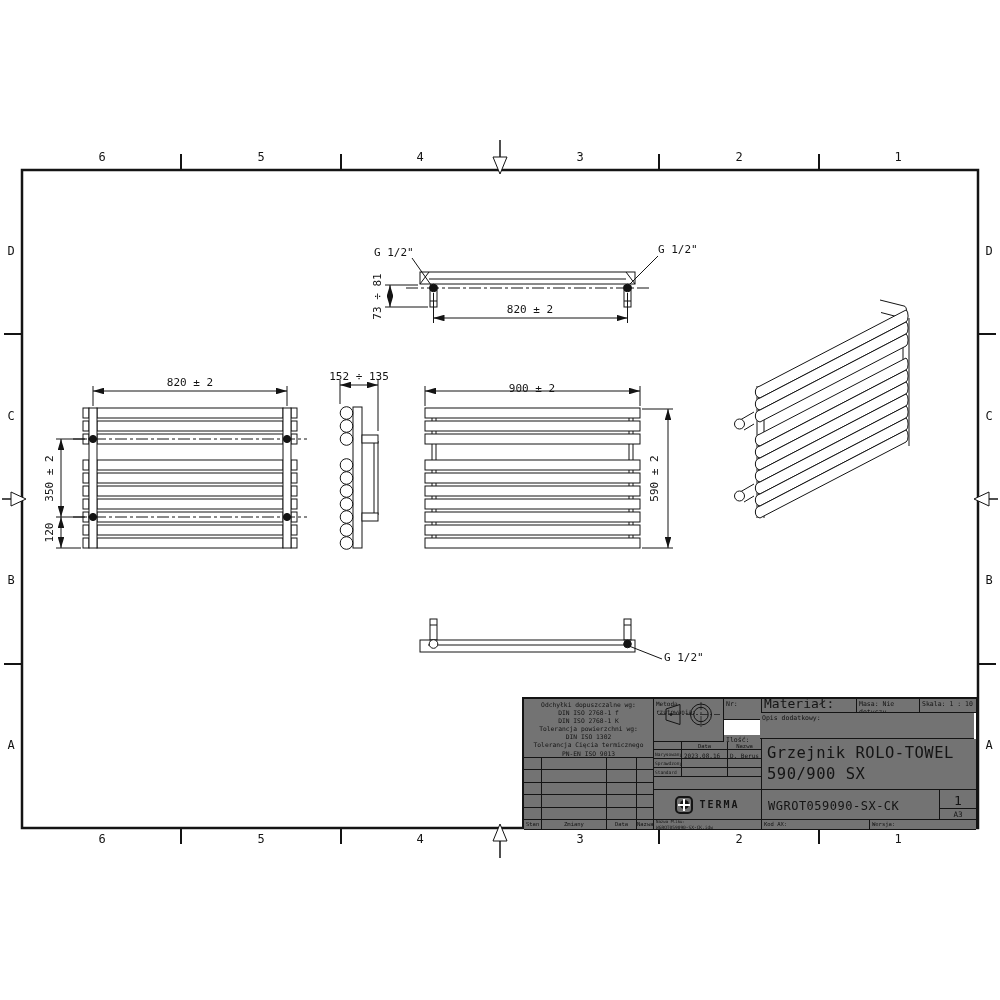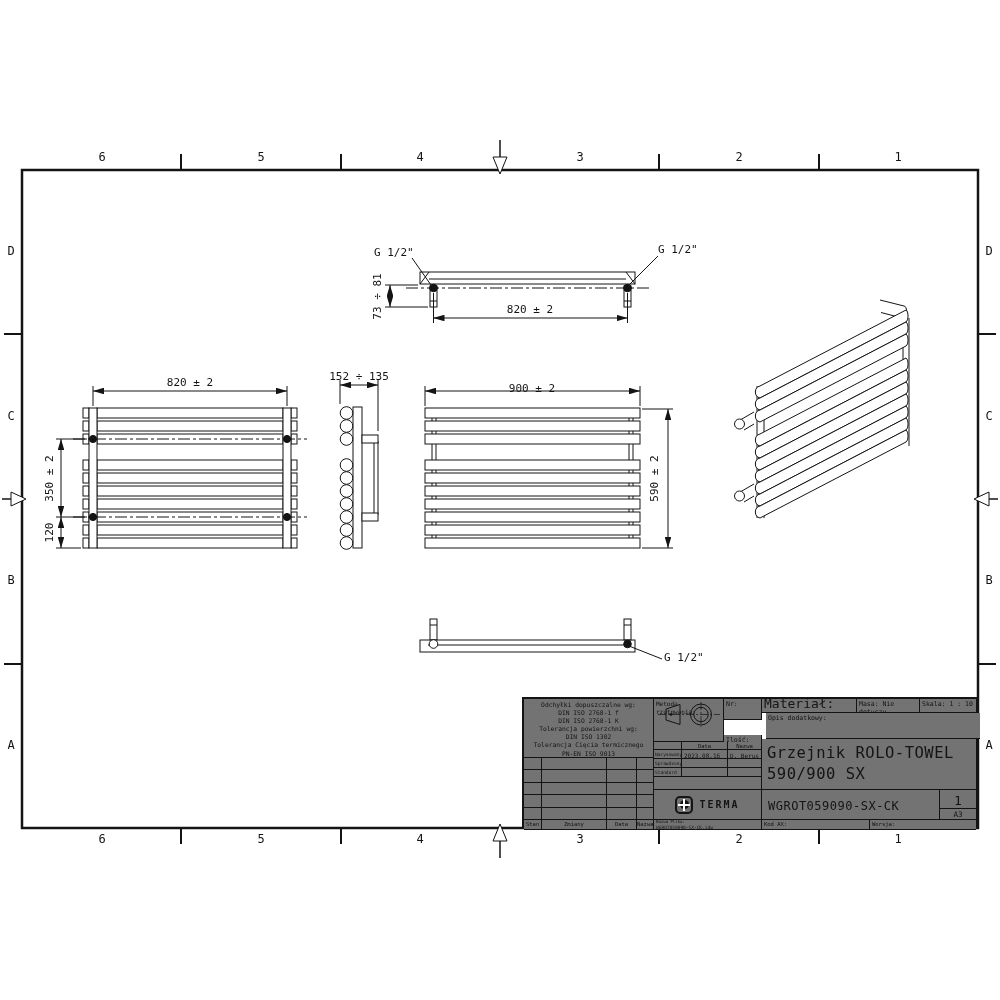--- a/index.html
+++ b/index.html
@@ -344,21 +344,21 @@
 
   <div class="cell" style="left:130px;top:121px;width:108px;height:10px;padding:0 2px;">
     <div style="font-size:4px;line-height:4.5px;">Nazwa Pliku:</div>
     <div style="font-size:4.5px;line-height:5px;">WGROT059090-SX-CK.idw</div>
   </div>
 
   <div class="cell lbl6" style="left:238px;top:0;width:95px;height:14px;font-size:13px;">Materiał:</div>
   <div class="cell lbl6" style="left:333px;top:0;width:63px;height:14px;font-size:6.5px;">Masa: Nie dotyczy</div>
   <div class="cell lbl6" style="left:396px;top:0;width:56px;height:14px;font-size:6.5px;border-right:none;">Skala: 1 : 10</div>
 
-  <div class="cell lbl6" style="left:242px;top:14px;width:214px;height:26px;font-size:6.5px;border-right:none;">Opis dodatkowy:</div>
+  <div class="cell lbl6" style="left:236px;top:14px;width:214px;height:26px;font-size:6.5px;border-right:none;">Opis dodatkowy:</div>
 
   <div class="cell big" style="left:238px;top:40px;width:214px;height:51px;border-right:none;">
     <div>Grzejnik ROLO-TOWEL</div>
     <div>590/900 SX</div>
   </div>
 
   <div class="cell part" style="left:238px;top:91px;width:178px;height:30px;">WGROT059090-SX-CK</div>
   <div class="cell" style="left:416px;top:91px;width:36px;height:19px;font-size:13px;text-align:center;padding-top:3px;border-right:none;">1</div>
   <div class="cell" style="left:416px;top:110px;width:36px;height:11px;font-size:7.5px;text-align:center;padding-top:1px;border-right:none;">A3</div>
 

